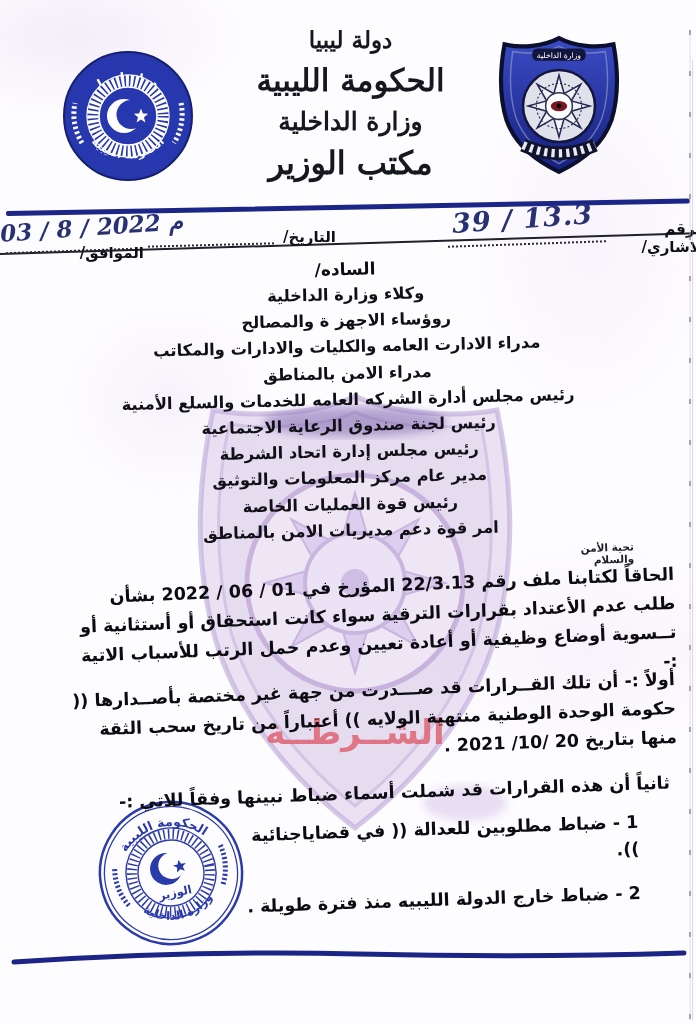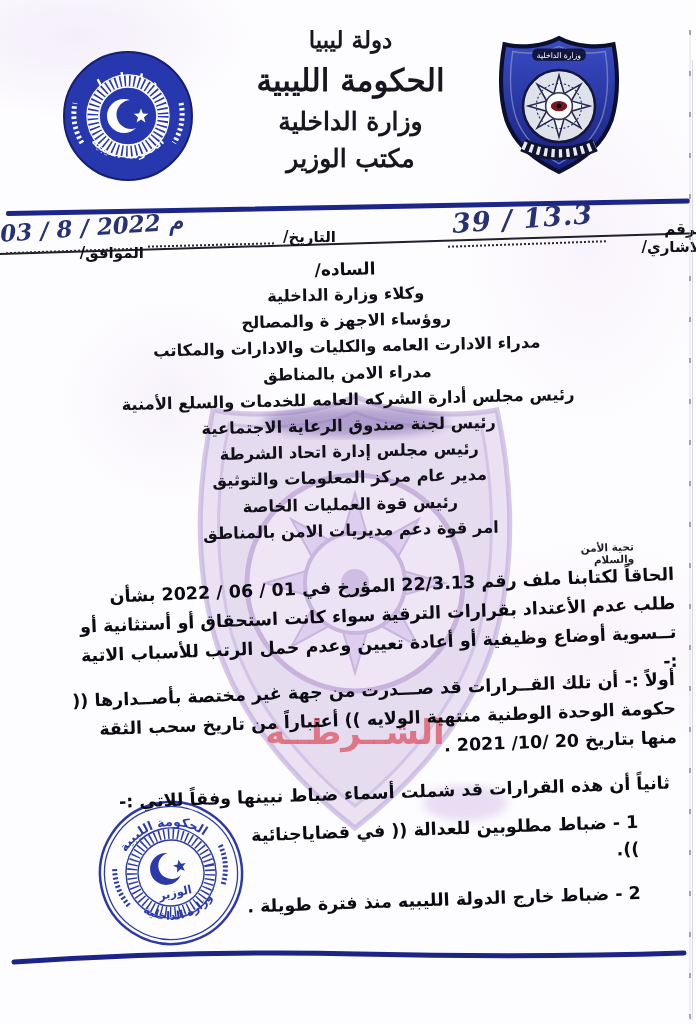--- a/index.html
+++ b/index.html
@@ -19,21 +19,21 @@
   .scan-edge{position:absolute;right:5px;top:30px;height:990px;width:2px;z-index:4;
     background:repeating-linear-gradient(180deg,rgba(95,90,110,.55) 0 5px,rgba(205,200,215,.28) 5px 41px);}
   .scan-edge-line{position:absolute;right:3px;top:60px;height:960px;width:1px;background:rgba(180,175,195,.45);z-index:4;}
 
   
   .callig{position:absolute;left:238px;top:26px;width:225px;text-align:center;z-index:3;
     font-family:"DejaVu Serif",serif;color:#17171f;direction:rtl;}
   .callig .l1{font-size:23px;font-weight:600;margin-bottom:9px;}
   .callig .l2{font-size:31px;font-weight:700;margin-bottom:9px;}
   .callig .l3{font-size:25px;font-weight:700;margin-bottom:8px;}
-  .callig .l4{font-size:25px;font-weight:700;}
+  .callig .l4{font-size:32px;font-weight:700;}
   .seal-left{position:absolute;left:58px;top:46px;z-index:2;}
   .badge-right{position:absolute;left:492px;top:32px;z-index:2;}
 
   
   .blue-rule{position:absolute;left:6px;top:211px;width:684px;height:5px;background:#1c2687;
     transform:rotate(-1.05deg);transform-origin:left center;z-index:2;border-radius:2px;}
   .black-rule{position:absolute;left:-2px;top:253px;width:700px;height:2.4px;background:#20202a;
     transform:rotate(-1.7deg);transform-origin:left center;z-index:2;}
   .ref-label{position:absolute;z-index:3;font-weight:700;font-size:15px;direction:rtl;color:#101018;}
   .hand{position:absolute;z-index:3;font-family:"DejaVu Serif",serif;font-style:italic;font-weight:600;

